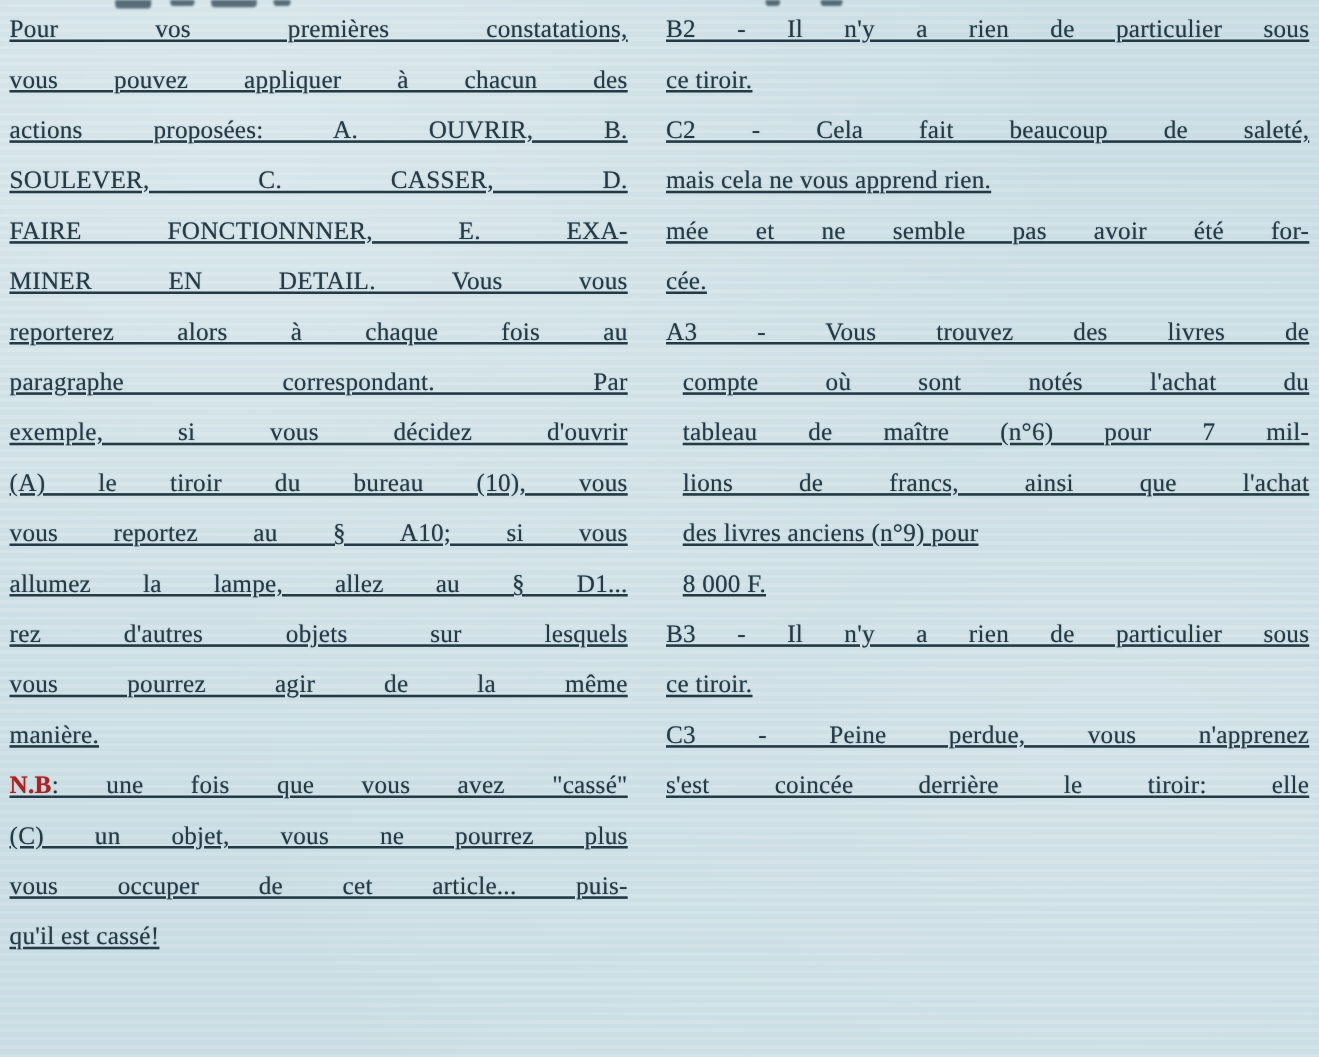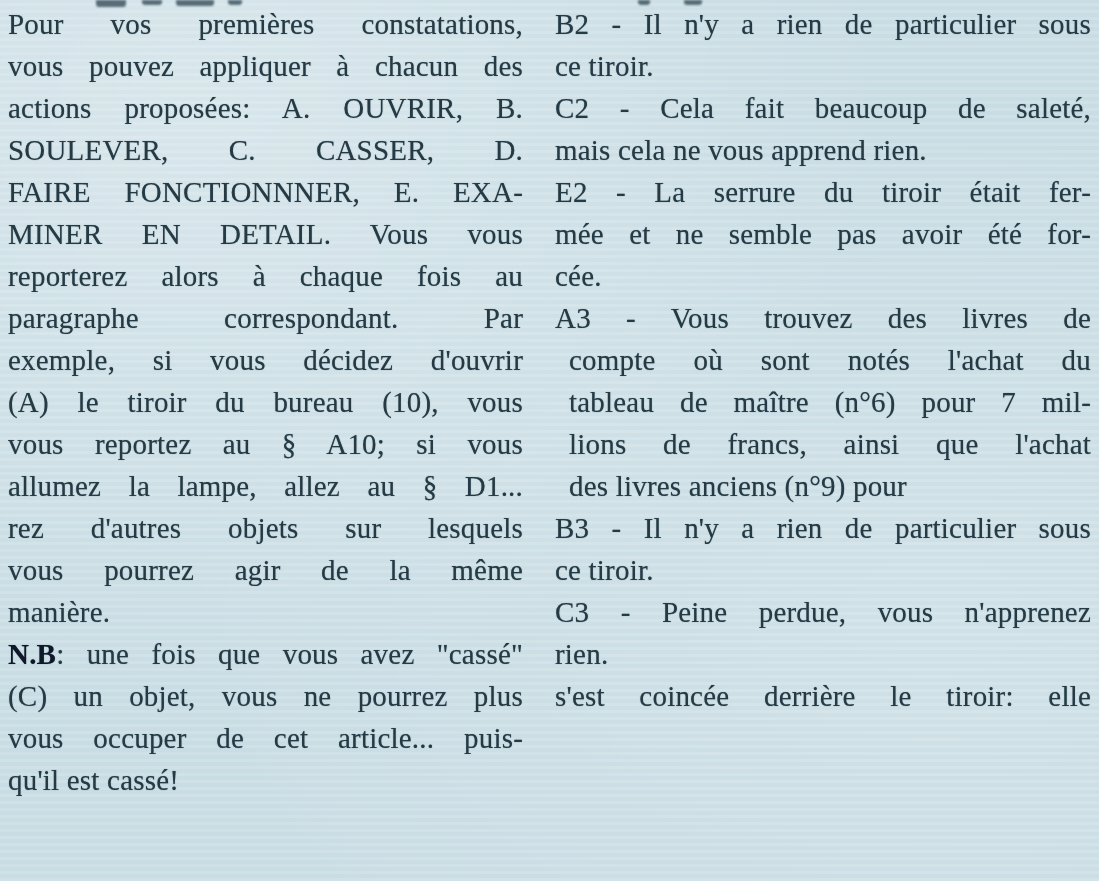--- a/index.html
+++ b/index.html
@@ -28,35 +28,36 @@
     display: flex;
     gap: 32px;
   }
   .col {
     box-sizing: border-box;
   }
   .col-left  { width: 515px; flex: 0 0 auto; }
   .col-right { flex: 1 1 auto; }
   .para { margin: 0; }
   .line {
-    font-size: 29px;
+    font-size: 21px;
     line-height: 42px;
     text-align: justify;
     text-align-last: justify;
     text-shadow: 0 0 1px rgba(36,58,69,0.55);
     letter-spacing: 0.2px;
+    text-decoration: underline;
   }
   .line.ragged {
     text-align: right;
     text-align-last: left;
   }
   .para.hang .line:not(:first-child) {
     padding-left: 14px;
   }
-  .para b { color: #0f172a; }
+  .para b { color: #b91c1c; }
   
   .artifact {
     position: absolute;
     top: 0;
     height: 6px;
     background: #2d4450;
     border-radius: 0 0 3px 3px;
     filter: blur(1px);
     opacity: 0.75;
   }
@@ -102,36 +103,35 @@
   <div class="col col-right">
       <div class="para">
         <div class="line">B2 - Il n'y a rien de particulier sous</div>
         <div class="line ragged">ce tiroir.</div>
       </div>
       <div class="para">
         <div class="line">C2 - Cela fait beaucoup de saleté,</div>
         <div class="line ragged">mais cela ne vous apprend rien.</div>
       </div>
       <div class="para">
-        <div class="line">E2 - La serrure du tiroir était fer-</div>
         <div class="line">mée et ne semble pas avoir été for-</div>
         <div class="line ragged">cée.</div>
       </div>
       <div class="para hang">
         <div class="line">A3 - Vous trouvez des livres de</div>
         <div class="line">compte où sont notés l'achat du</div>
         <div class="line">tableau de maître (n°6) pour 7 mil-</div>
         <div class="line">lions de francs, ainsi que l'achat</div>
         <div class="line ragged">des livres anciens (n°9) pour</div>
+        <div class="line ragged">8 000 F.</div>
       </div>
       <div class="para">
         <div class="line">B3 - Il n'y a rien de particulier sous</div>
         <div class="line ragged">ce tiroir.</div>
       </div>
       <div class="para">
         <div class="line">C3 - Peine perdue, vous n'apprenez</div>
-        <div class="line ragged">rien.</div>
       </div>
       <div class="para">
         <div class="line">s'est coincée derrière le tiroir: elle</div>
       </div>
     </div>
 </div>
 
 </body></html>

